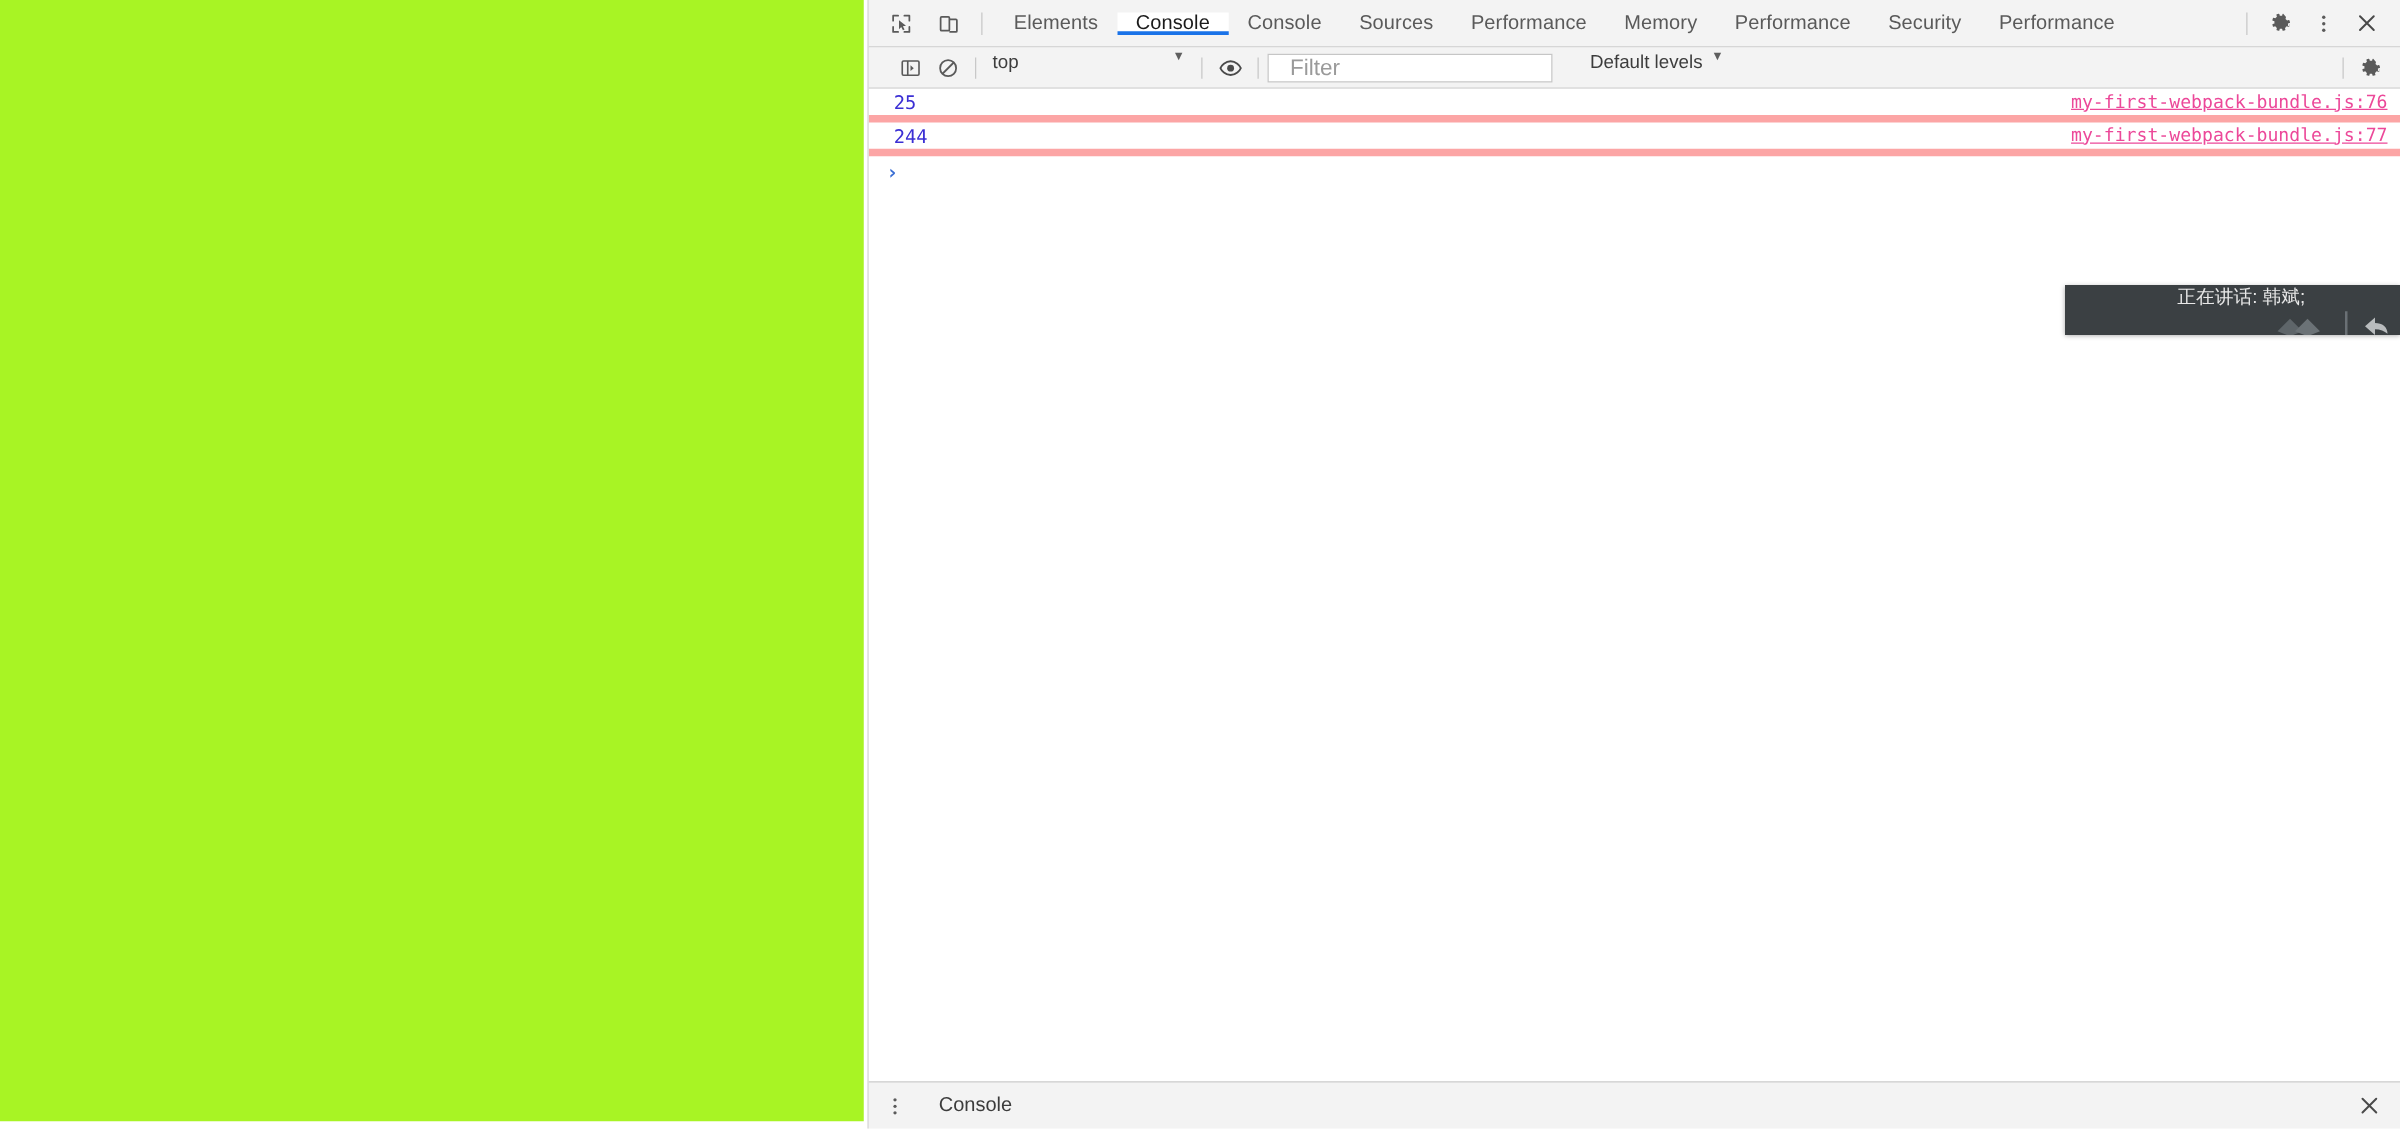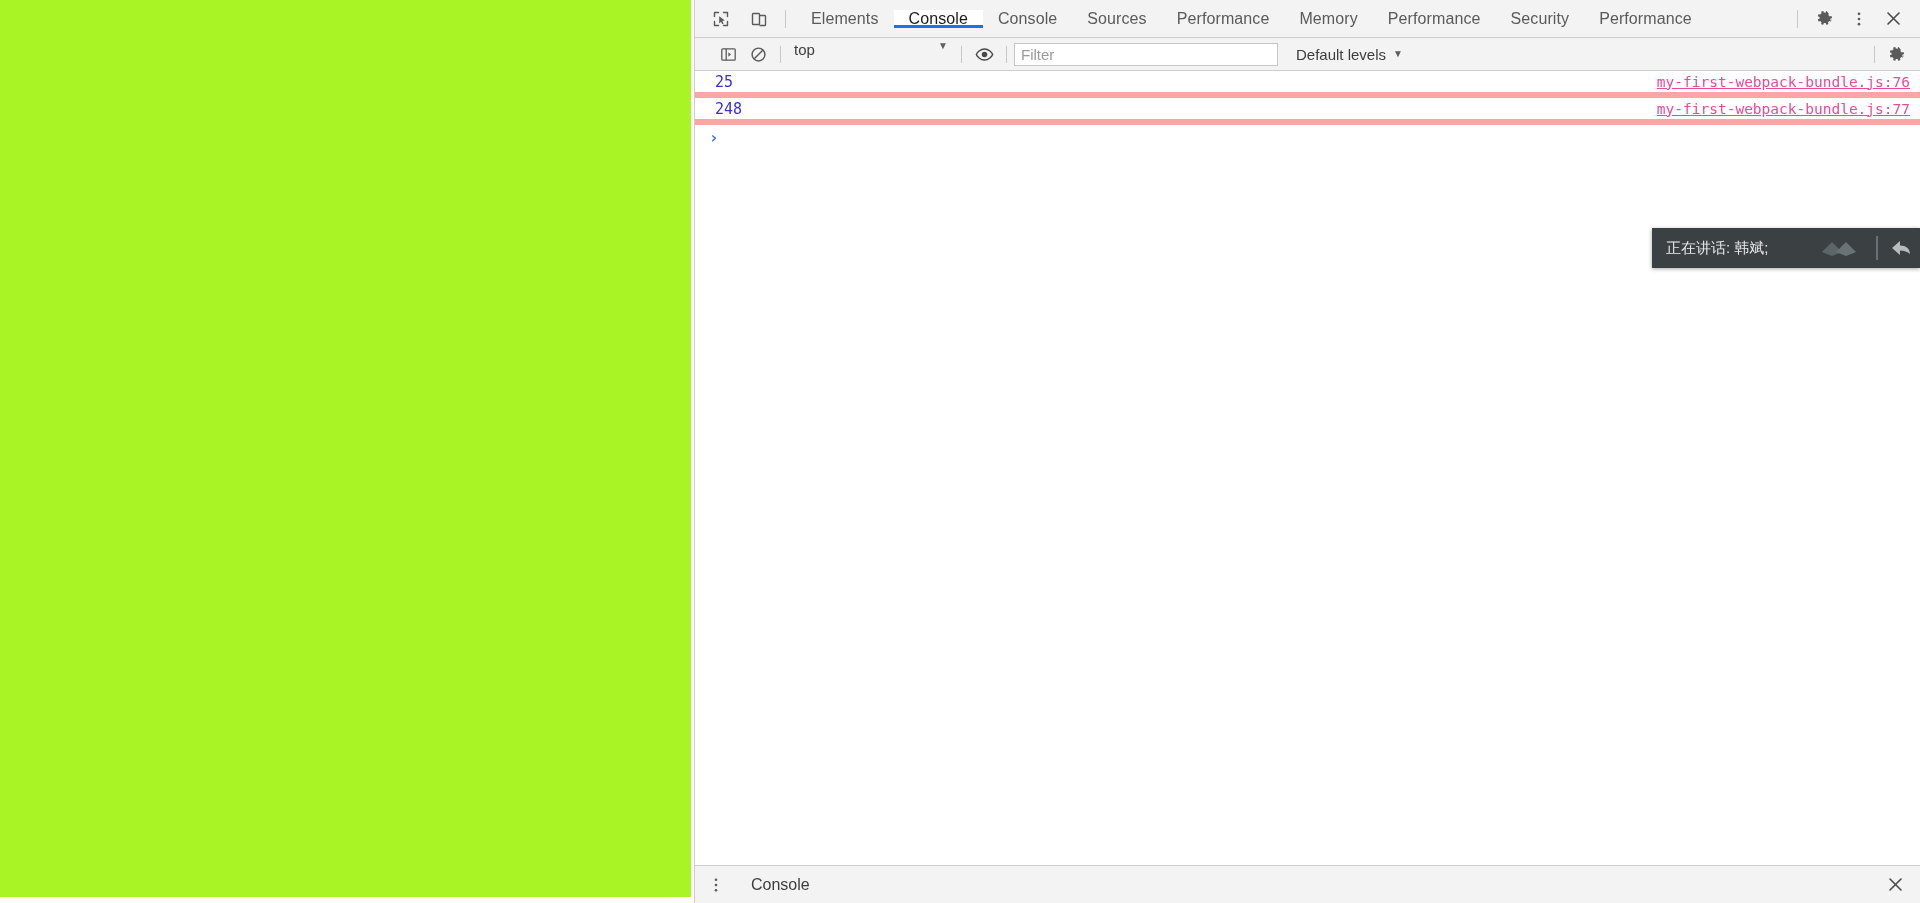--- a/index.html
+++ b/index.html
@@ -158,38 +158,37 @@
     box-sizing: border-box;
   }
   .context-select .caret {
     margin-left: auto;
     margin-right: 6px;
     font-size: 10px;
     color: #5f5f5f;
     line-height: 1;
   }
   .filter-input {
-    width: 264px;
+    width: 228px;
     height: 23px;
     border: 1px solid #c6c6c6;
     background: #ffffff;
-    font-size: 15px;
+    font-size: 18px;
     font-family: "Liberation Sans", sans-serif;
     color: #333;
-    padding: 0 6px;
+    padding: 0 17px;
     box-sizing: border-box;
     outline: none;
   }
   .filter-input::placeholder { color: #9a9a9a; }
   .levels-select {
     display: flex;
-    align-items: center;
     height: 26px;
     padding: 0 8px;
-    margin-left: 10px;
+    margin-left: 22px;
     font-size: 15px;
     color: #3c3c3c;
     cursor: pointer;
     white-space: nowrap;
   }
   .levels-select .caret {
     margin-left: 7px;
     font-size: 10px;
     line-height: 1;
     color: #5f5f5f;
@@ -302,20 +301,21 @@
     position: absolute;
     left: 1652px;
     top: 228px;
     width: 268px;
     height: 40px;
     background: #3b4043;
     display: flex;
     align-items: center;
     box-shadow: 0 1px 4px rgba(0,0,0,0.35);
     overflow: hidden;
+    flex-direction: column;
   }
   .speak-label {
     color: #e8e8e8;
     font-size: 15px;
     padding-left: 14px;
     white-space: nowrap;
     font-family: "Liberation Sans", sans-serif;
   }
   .speak-icons {
     margin-left: auto;
@@ -477,21 +477,21 @@
     </div>
 
     <div class="console-body">
 
       <div class="msg-row">
         <span class="msg-value">25</span>
         <span class="msg-source">my-first-webpack-bundle.js:76</span>
       </div>
 
       <div class="msg-row">
-        <span class="msg-value">248</span>
+        <span class="msg-value">244</span>
         <span class="msg-source">my-first-webpack-bundle.js:77</span>
       </div>
 
       <div class="prompt-row">
         <span class="prompt-caret">›</span>
         <input class="prompt-input" type="text" value="" placeholder="" style="">
       </div>
     </div>
 
     <div class="drawer noselect">

